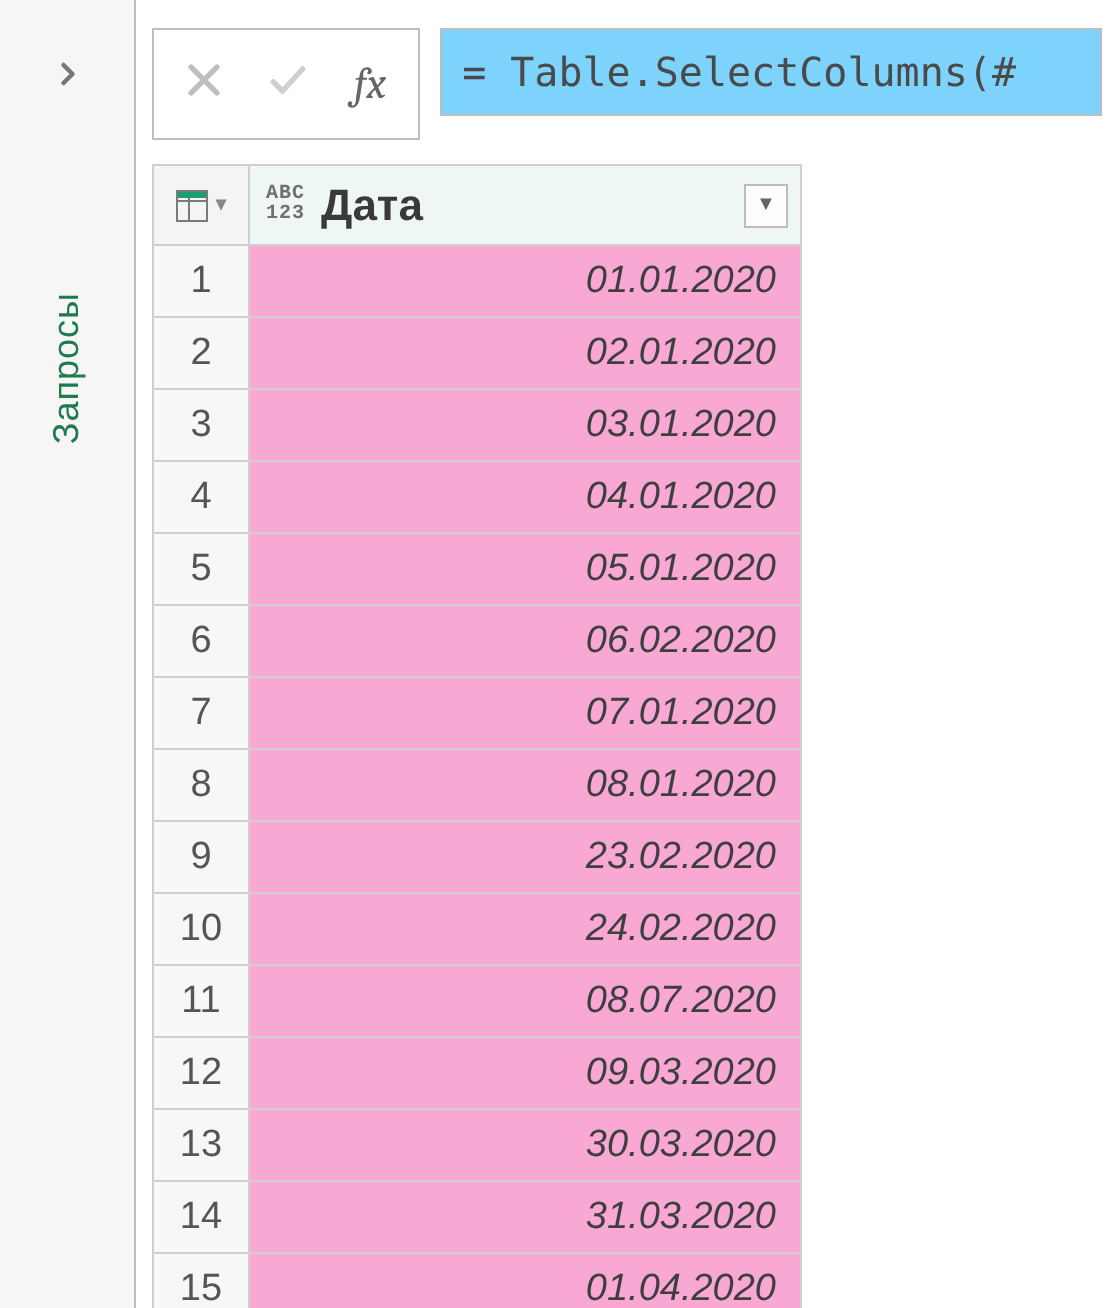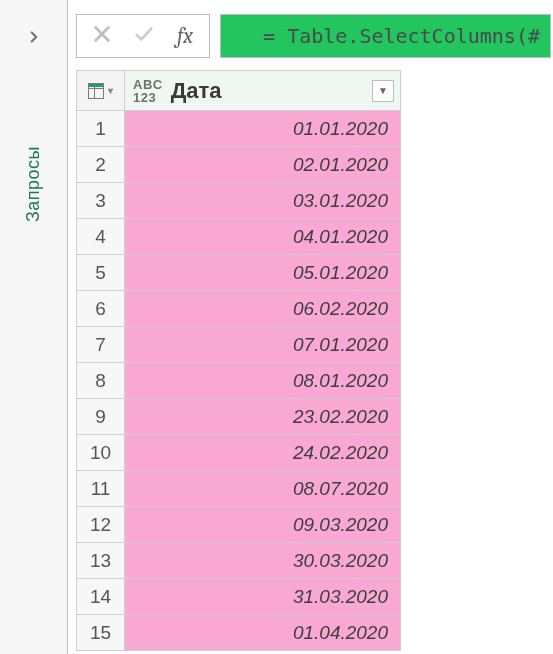--- a/index.html
+++ b/index.html
@@ -53,48 +53,47 @@
     display: flex;
     align-items: stretch;
     padding: 6px 2px 8px 8px;
     gap: 10px;
   }
   .fx-box {
     display: flex;
     align-items: center;
     border: 1px solid #bdbdbd;
     background: #fff;
-    height: 44px;
+    height: 56px;
     padding: 0 14px;
     gap: 18px;
   }
   .fx-box .x-icon { color: #bfbfbf; }
   .fx-box .check-icon { color: #cfcfcf; }
   .fx-label {
     font-style: italic;
     font-family: "Cambria", "Times New Roman", serif;
     font-size: 22px;
     color: #666;
     padding: 0 2px;
   }
   .formula-input {
     flex: 1;
     border: 1px solid #bdbdbd;
-    background: #22c55e;
+    background: #7dd3fc;
     height: 44px;
     font-family: Consolas, monospace;
     font-size: 20px;
     color: #4a4a4a;
     padding: 0 10px;
     outline: none;
     white-space: nowrap;
     overflow: hidden;
     display:flex;
     align-items:center;
-    justify-content:flex-end;
   }
   
   .grid-wrap {
     padding: 4px 2px 0 8px;
     overflow: hidden;
     flex:1;
   }
   table.grid {
     border-collapse: collapse;
     background: #fff;
@@ -135,24 +134,24 @@
     padding: 0;
     position: relative;
     border-bottom: 3px solid #1f9d6d;
   }
   th.col .col-inner {
     display:flex; align-items:center; height:100%;
     padding: 0 6px 0 8px;
     gap: 8px;
   }
   .type-icon {
-    font-size: 13px;
+    font-size: 10px;
     line-height: 1;
     color: #707070;
-    font-family: Liberation Sans, sans-serif;
+    font-family: Liberation Mono, monospace;
     text-align: left;
   }
   .type-icon .abc { letter-spacing: 0.5px; }
   .type-icon .n123 { letter-spacing: 0.5px; }
   .col-name {
     font-weight: 700;
     font-size: 22px;
     color: #3a3a3a;
     flex: 1;
     text-align: left;

